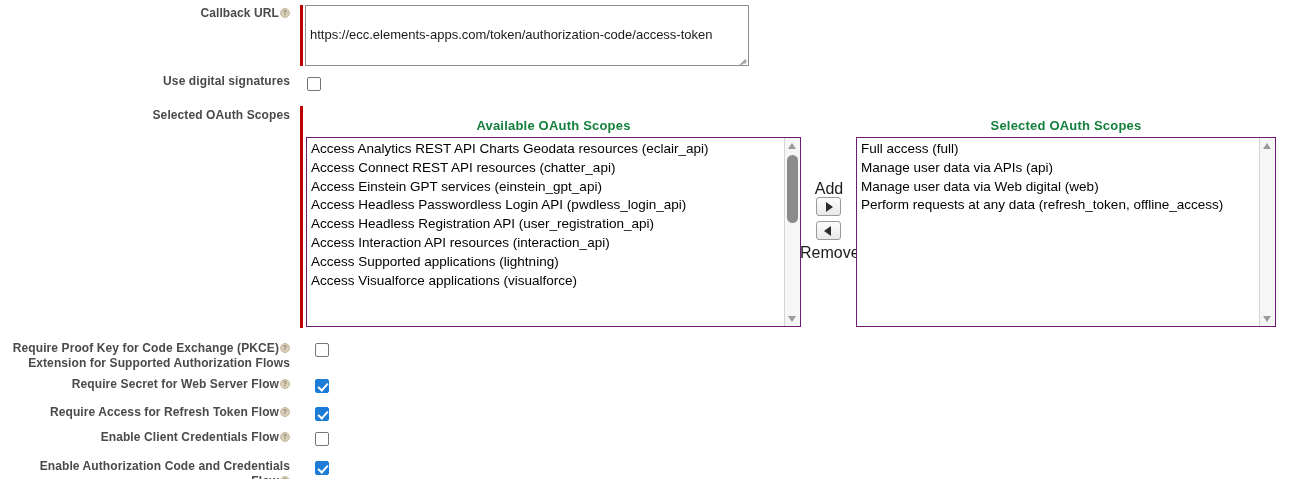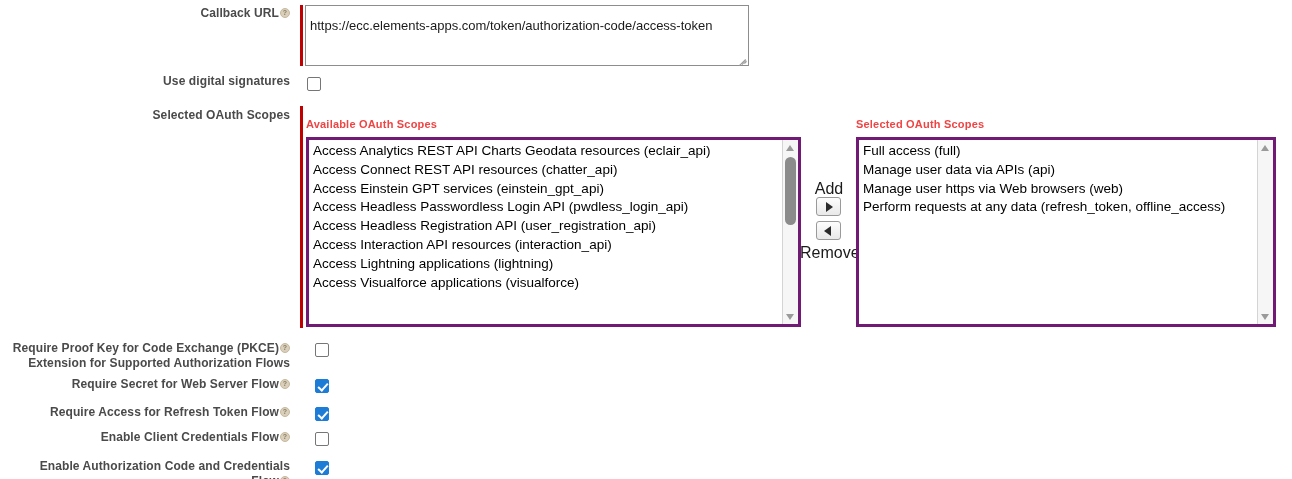--- a/index.html
+++ b/index.html
@@ -65,21 +65,21 @@
     left: 305px;
     top: 5px;
     width: 444px;
     height: 61px;
     border: 1px solid #8d8d8d;
     background: #ffffff;
     box-sizing: border-box;
     font-family: "Liberation Sans", sans-serif;
     font-size: 13px;
     color: #1a1a1a;
-    padding: 12px 4px;
+    padding: 21px 4px;
     resize: none;
     line-height: 16px;
     overflow: hidden;
   }
   .resize-grip {
     position: absolute;
     left: 737px;
     top: 54px;
     width: 11px;
     height: 11px;
@@ -118,29 +118,29 @@
     width: 4px;
     height: 8px;
     border: solid #ffffff;
     border-width: 0 2px 2px 0;
     transform: rotate(42deg);
   }
 
   
   .list-header {
     position: absolute;
-    font-size: 11px;
+    font-size: 13px;
     font-weight: bold;
-    color: #ef4444;
-    text-align: left;
+    color: #15803d;
+    text-align: center;
     letter-spacing: .2px;
   }
   .listbox {
     position: absolute;
-    border: 3px solid #701a75;
+    border: 1px solid #701a75;
     background: #ffffff;
     box-sizing: border-box;
     overflow: hidden;
   }
   .list-items {
     position: absolute;
     left: 0;
     top: 2px;
     right: 18px;
     font-size: 13.5px;
@@ -248,40 +248,40 @@
 <div class="list-header" style="left:856px; top:118px; width:420px;">Selected OAuth Scopes</div>
 
 <div class="listbox" style="left:306px; top:137px; width:495px; height:190px;">
   <div class="list-items">
       <div>Access Analytics REST API Charts Geodata resources (eclair_api)</div>
       <div>Access Connect REST API resources (chatter_api)</div>
       <div>Access Einstein GPT services (einstein_gpt_api)</div>
       <div>Access Headless Passwordless Login API (pwdless_login_api)</div>
       <div>Access Headless Registration API (user_registration_api)</div>
       <div>Access Interaction API resources (interaction_api)</div>
-      <div>Access Lightning applications (lightning)</div>
+      <div>Access Supported applications (lightning)</div>
       <div>Access Visualforce applications (visualforce)</div>
     </div>
   <div class="sbar">
     <div class="sb-arrow up"></div>
     <div class="sb-thumb" style="top:17px; height:68px;"></div>
     <div class="sb-arrow down"></div>
   </div>
 </div>
 
 <div class="arrow-label" style="left:800px; top:180px;">Add</div>
 <div class="arrow-btn right" style="left:816px; top:197px;"></div>
 <div class="arrow-btn left" style="left:816px; top:221px;"></div>
 <div class="arrow-label" style="left:800px; top:244px;">Remove</div>
 
 <div class="listbox" style="left:856px; top:137px; width:420px; height:190px;">
   <div class="list-items">
       <div>Full access (full)</div>
       <div>Manage user data via APIs (api)</div>
-      <div>Manage user https via Web browsers (web)</div>
+      <div>Manage user data via Web digital (web)</div>
       <div>Perform requests at any data (refresh_token, offline_access)</div>
     </div>
   <div class="sbar">
     <div class="sb-arrow up"></div>
     <div class="sb-arrow down"></div>
   </div>
 </div>
 
 <div id="flow-options">
     <div class="field-label" style="left: 10px; width: 280px; top: 341px;"><span>Require Proof Key for Code Exchange (PKCE)</span><span class="help-icon"></span><br><span>Extension for Supported Authorization Flows</span></div>

